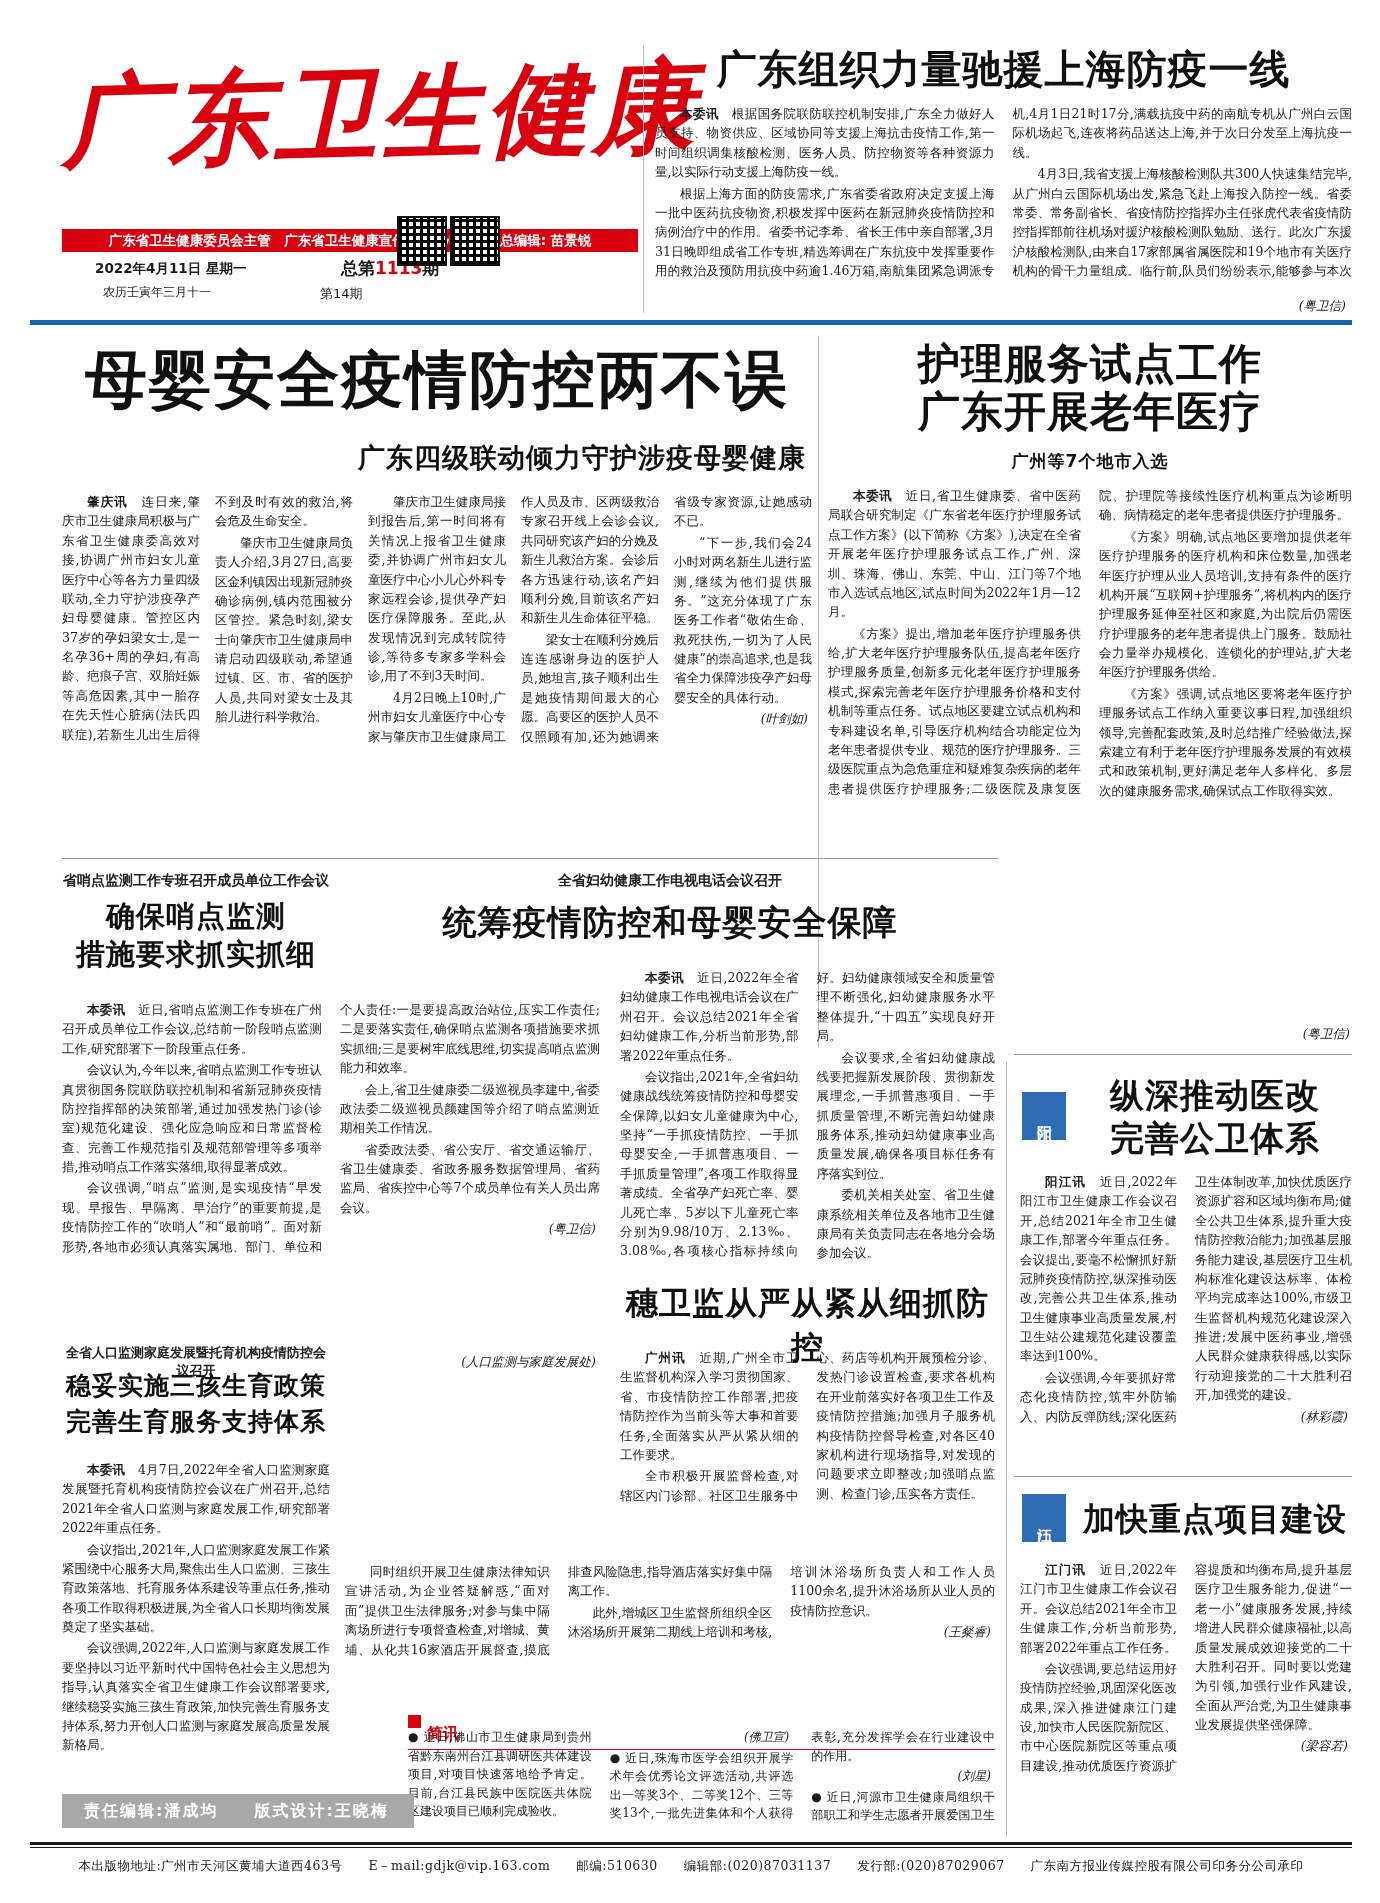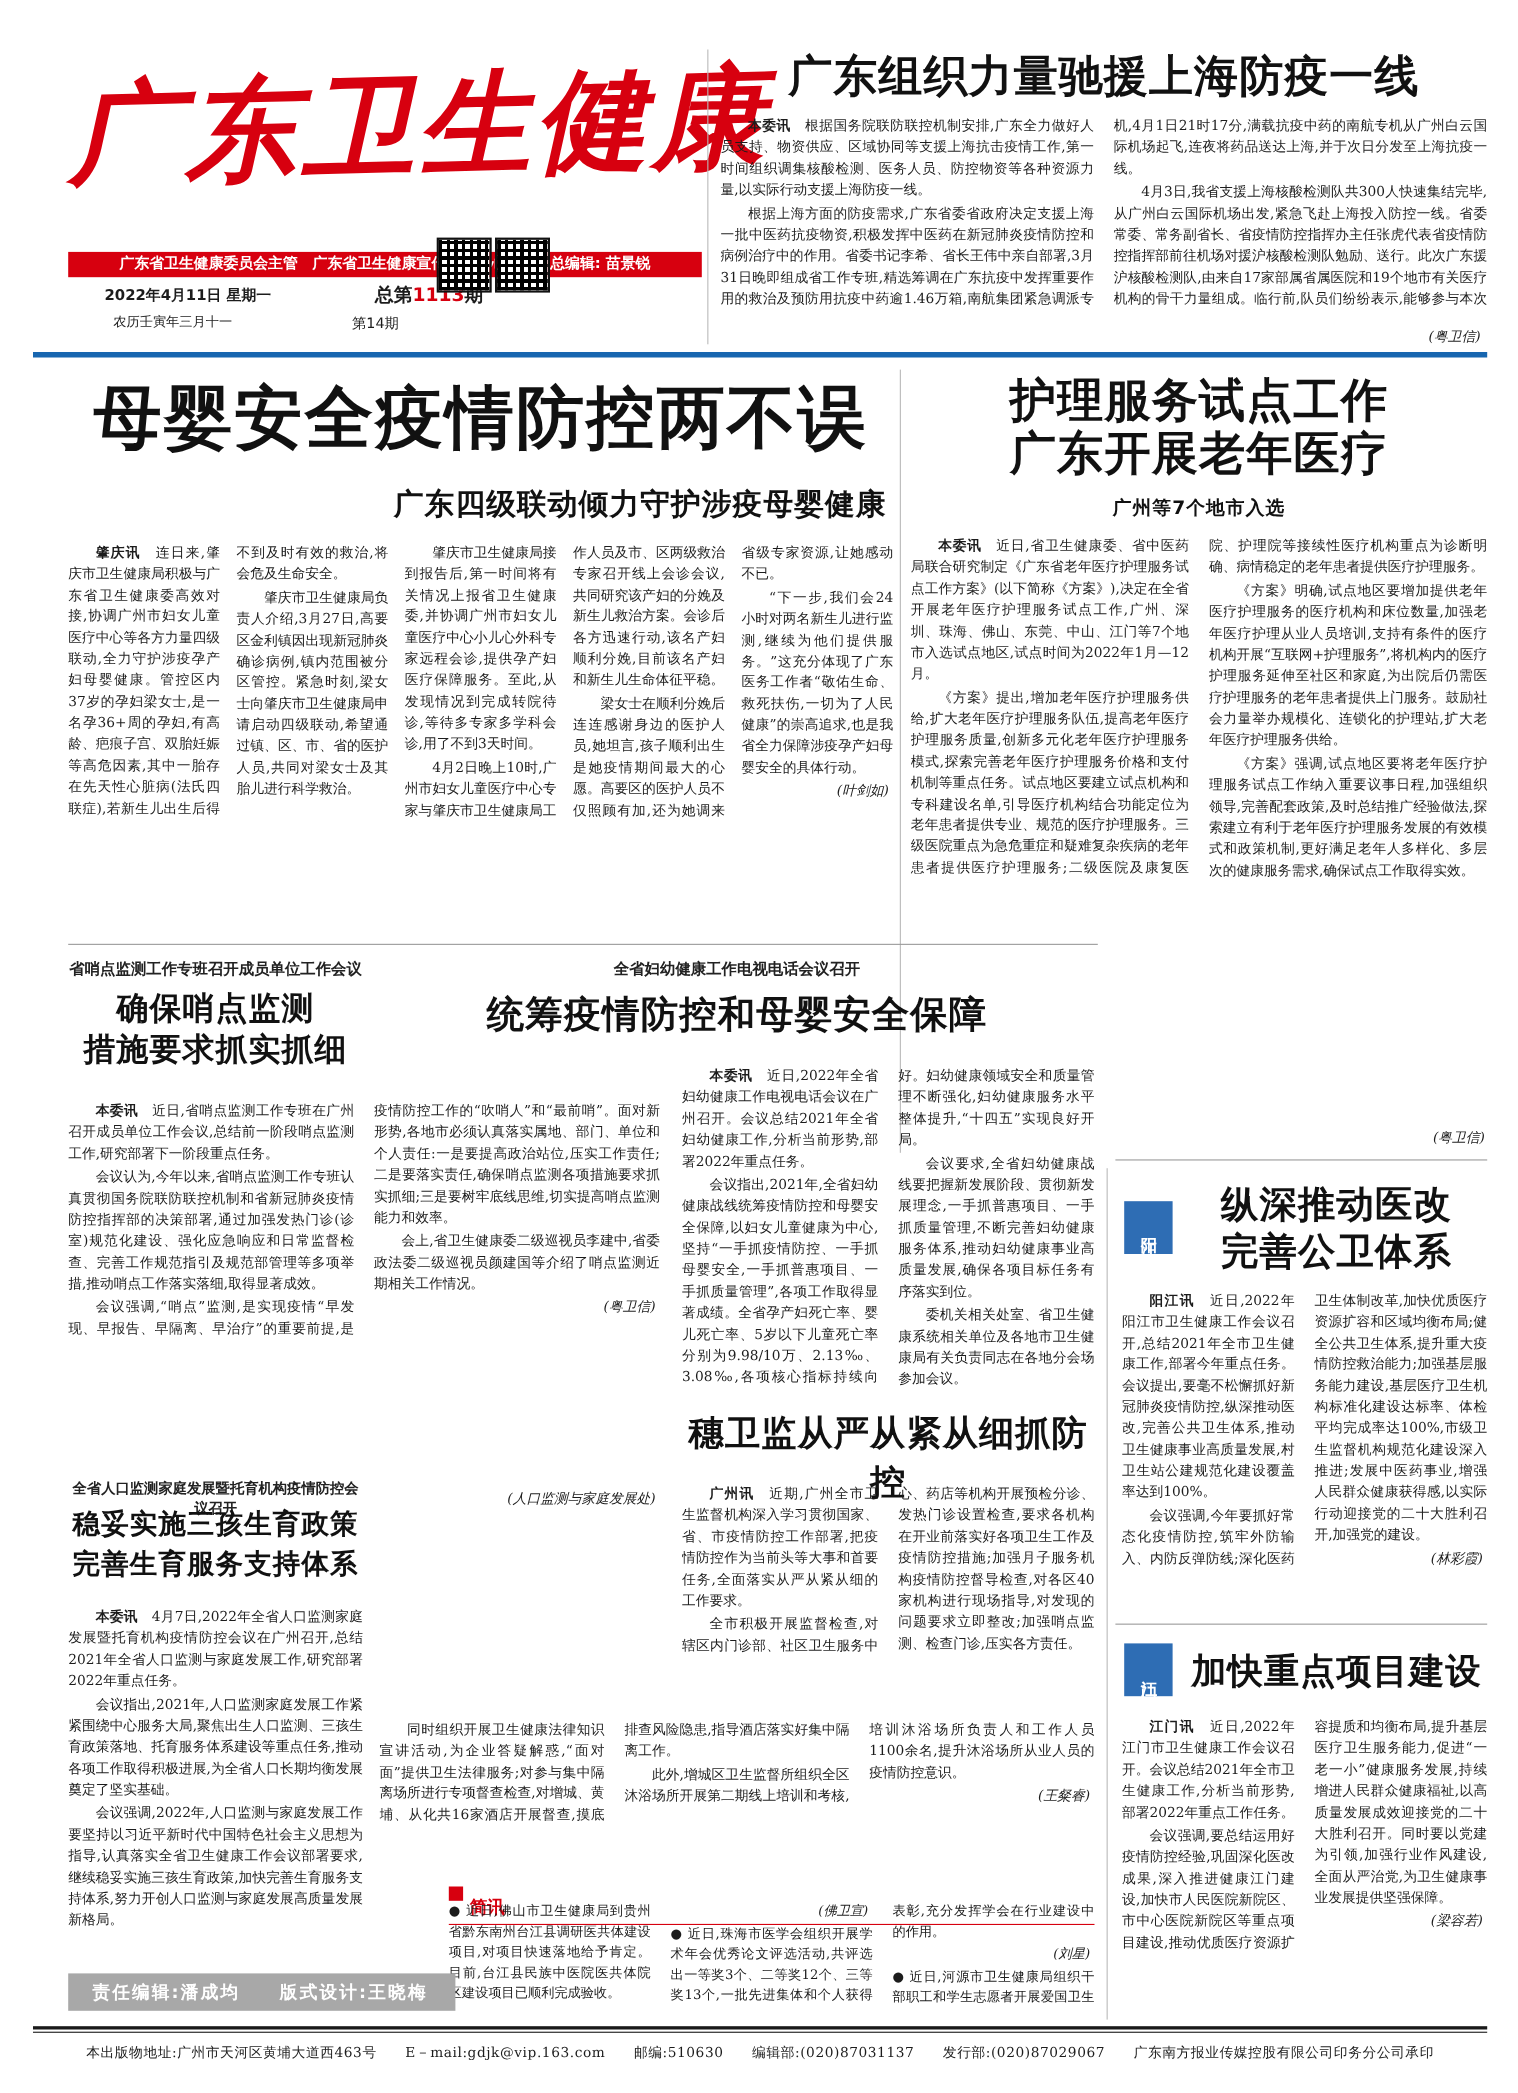--- a/index.html
+++ b/index.html
@@ -104,20 +104,21 @@
   <div class="abs kicker" style="left:62px;top:872px;width:268px;font-size:14px;">省哨点监测工作专班召开成员单位工作会议</div>
   <div class="abs headline" style="left:62px;top:898px;width:268px;font-size:29px;line-height:1.3;">
     <div>确保哨点监测</div>
     <div>措施要求抓实抓细</div>
   </div>
   <div class="abs body-text cols-2" style="left:62px;top:1000px;width:538px;height:332px;">
     <p><strong class="dateline">本委讯</strong>　<span>近日,省哨点监测工作专班在广州召开成员单位工作会议,总结前一阶段哨点监测工作,研究部署下一阶段重点任务。</span></p>
     <p>会议认为,今年以来,省哨点监测工作专班认真贯彻国务院联防联控机制和省新冠肺炎疫情防控指挥部的决策部署,通过加强发热门诊(诊室)规范化建设、强化应急响应和日常监督检查、完善工作规范指引及规范部管理等多项举措,推动哨点工作落实落细,取得显著成效。</p>
     <p>会议强调,“哨点”监测,是实现疫情“早发现、早报告、早隔离、早治疗”的重要前提,是疫情防控工作的“吹哨人”和“最前哨”。面对新形势,各地市必须认真落实属地、部门、单位和个人责任:一是要提高政治站位,压实工作责任;二是要落实责任,确保哨点监测各项措施要求抓实抓细;三是要树牢底线思维,切实提高哨点监测能力和效率。</p>
     <p>会上,省卫生健康委二级巡视员李建中,省委政法委二级巡视员颜建国等介绍了哨点监测近期相关工作情况。</p>
+    <p>省委政法委、省公安厅、省交通运输厅、省卫生健康委、省政务服务数据管理局、省药监局、省疾控中心等7个成员单位有关人员出席会议。</p>
     <p class="byline">(粤卫信)</p>
   </div>
 
   <div class="abs kicker" style="left:345px;top:872px;width:650px;font-size:14px;">全省妇幼健康工作电视电话会议召开</div>
   <div class="abs headline" style="left:345px;top:900px;width:650px;font-size:34px;">统筹疫情防控和母婴安全保障</div>
   <div class="abs body-text cols-2" style="left:620px;top:968px;width:375px;height:298px;">
     <p><strong class="dateline">本委讯</strong>　<span>近日,2022年全省妇幼健康工作电视电话会议在广州召开。会议总结2021年全省妇幼健康工作,分析当前形势,部署2022年重点任务。</span></p>
     <p>会议指出,2021年,全省妇幼健康战线统筹疫情防控和母婴安全保障,以妇女儿童健康为中心,坚持“一手抓疫情防控、一手抓母婴安全,一手抓普惠项目、一手抓质量管理”,各项工作取得显著成绩。全省孕产妇死亡率、婴儿死亡率、5岁以下儿童死亡率分别为9.98/10万、2.13‰、3.08‰,各项核心指标持续向好。妇幼健康领域安全和质量管理不断强化,妇幼健康服务水平整体提升,“十四五”实现良好开局。</p>
     <p>会议要求,全省妇幼健康战线要把握新发展阶段、贯彻新发展理念,一手抓普惠项目、一手抓质量管理,不断完善妇幼健康服务体系,推动妇幼健康事业高质量发展,确保各项目标任务有序落实到位。</p>
     <p>委机关相关处室、省卫生健康系统相关单位及各地市卫生健康局有关负责同志在各地分会场参加会议。</p>

